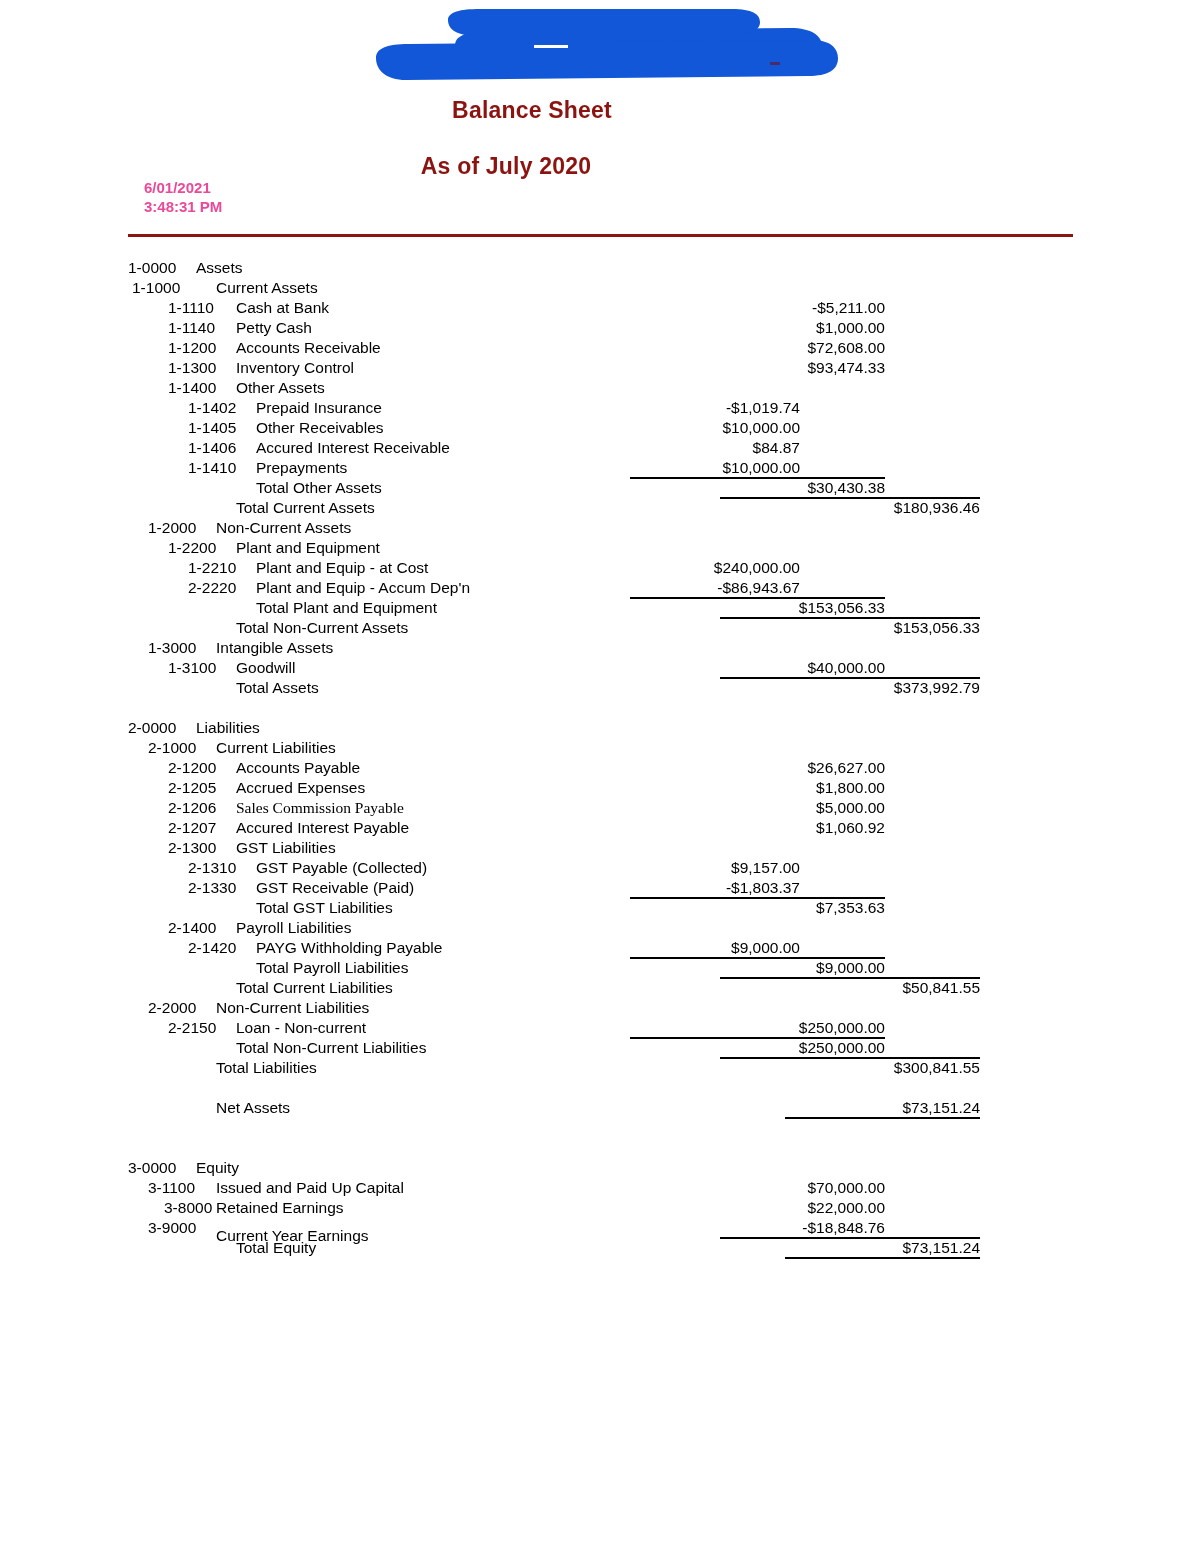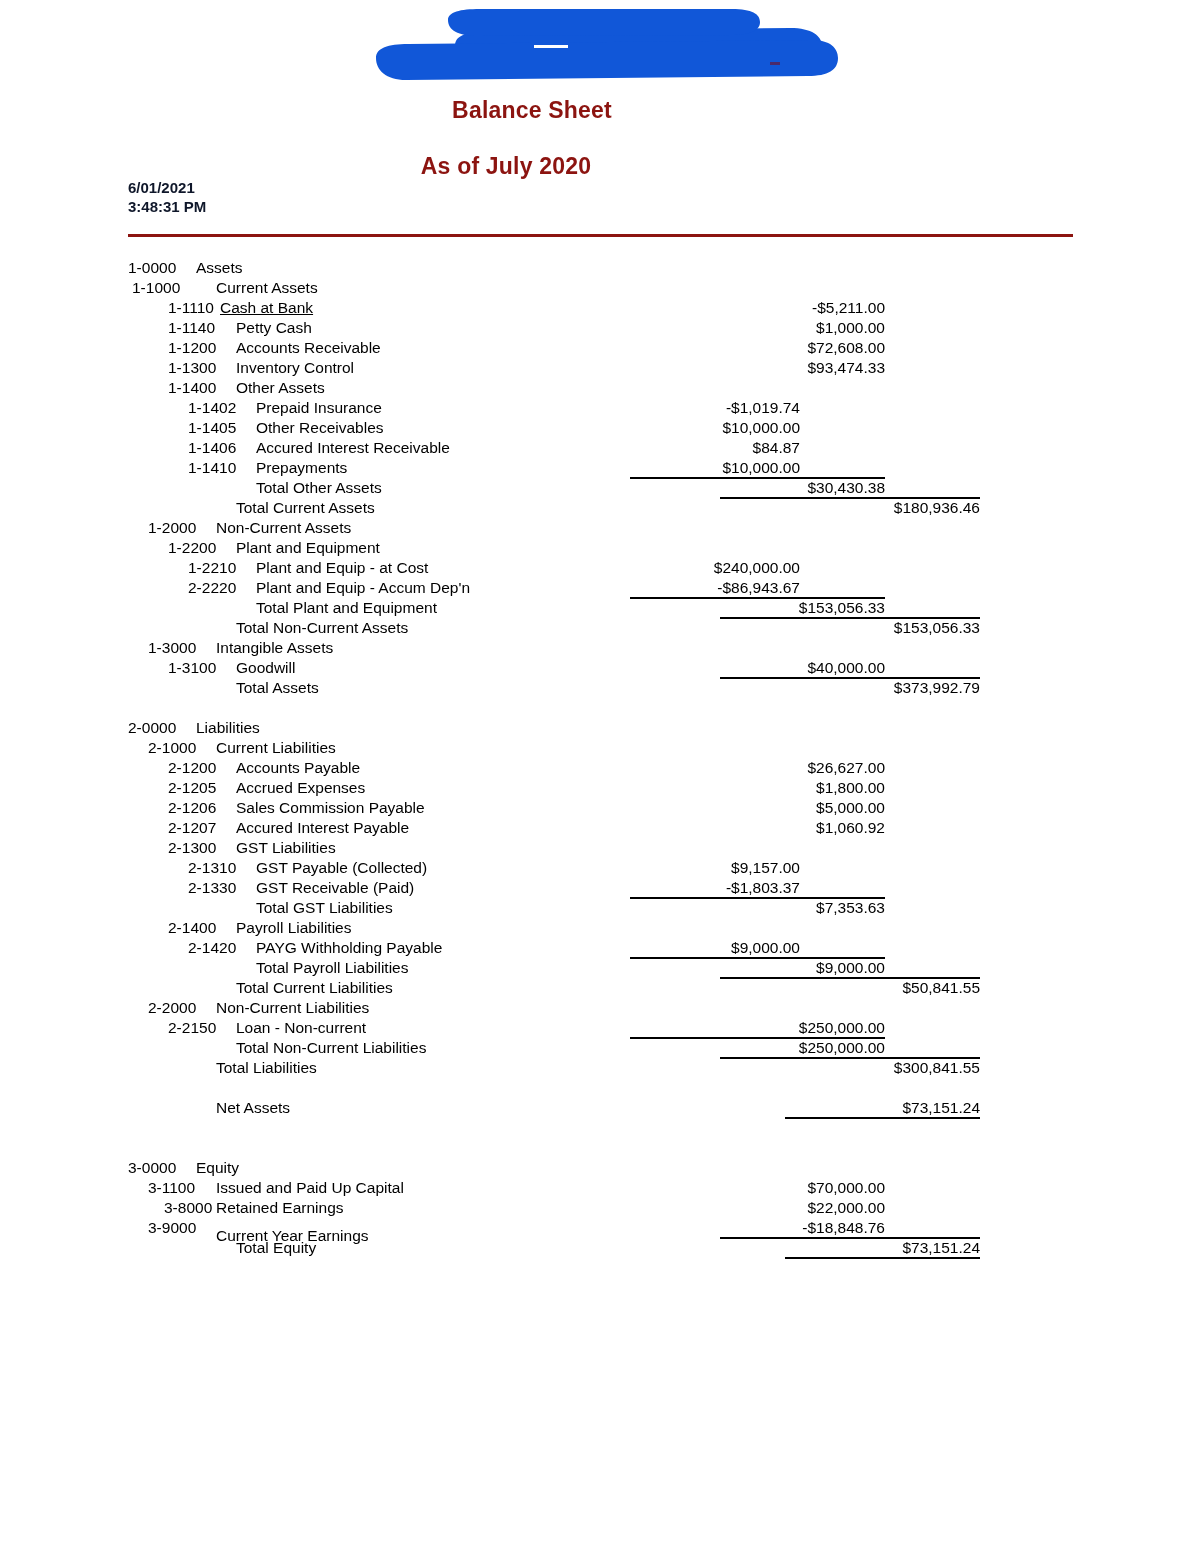--- a/index.html
+++ b/index.html
@@ -38,23 +38,23 @@
     color: #8c1410;
     font-size: 23px;
     font-weight: bold;
     letter-spacing: 0.2px;
   }
   #title-balance-sheet { position: absolute; top: 97px;  left: 0; width: 1064px; }
   #title-as-of        { position: absolute; top: 153px; left: 0; width: 1012px; }
 
   #print-stamp {
     position: absolute;
-    left: 128px;
+    left: 144px;
     top: 178px;
-    color: #0f172a;
+    color: #ec4899;
     font-size: 15px;
     font-weight: bold;
     line-height: 19px;
   }
 
   #header-rule {
     position: absolute;
     left: 128px;
     top: 234px;
     width: 945px;
@@ -143,21 +143,21 @@
     <div class="bs-row">
       <span class="acct-code" style="left: 128px;">1-0000</span>
       <span class="acct-label" style="left: 196px;">Assets</span>
     </div>
     <div class="bs-row">
       <span class="acct-code" style="left: 132px;">1-1000</span>
       <span class="acct-label" style="left: 216px;">Current Assets</span>
     </div>
     <div class="bs-row">
       <span class="acct-code" style="left: 168px;">1-1110</span>
-      <span class="acct-label" style="left: 220px; text-decoration: underline;">Cash at Bank</span>
+      <span class="acct-label" style="left: 236px;">Cash at Bank</span>
       <span class="amount col3">-$5,211.00</span>
     </div>
     <div class="bs-row">
       <span class="acct-code" style="left: 168px;">1-1140</span>
       <span class="acct-label" style="left: 236px;">Petty Cash</span>
       <span class="amount col3">$1,000.00</span>
     </div>
     <div class="bs-row">
       <span class="acct-code" style="left: 168px;">1-1200</span>
       <span class="acct-label" style="left: 236px;">Accounts Receivable</span>
@@ -258,21 +258,21 @@
       <span class="acct-label" style="left: 236px;">Accounts Payable</span>
       <span class="amount col3">$26,627.00</span>
     </div>
     <div class="bs-row">
       <span class="acct-code" style="left: 168px;">2-1205</span>
       <span class="acct-label" style="left: 236px;">Accrued Expenses</span>
       <span class="amount col3">$1,800.00</span>
     </div>
     <div class="bs-row">
       <span class="acct-code" style="left: 168px;">2-1206</span>
-      <span class="acct-label" style="left: 236px;">Sales Commission Payable</span>
+      <span class="acct-label" style="left: 236px; font-family: Liberation Serif, serif;">Sales Commission Payable</span>
       <span class="amount col3">$5,000.00</span>
     </div>
     <div class="bs-row">
       <span class="acct-code" style="left: 168px;">2-1207</span>
       <span class="acct-label" style="left: 236px;">Accured Interest Payable</span>
       <span class="amount col3">$1,060.92</span>
     </div>
     <div class="bs-row">
       <span class="acct-code" style="left: 168px;">2-1300</span>
       <span class="acct-label" style="left: 236px;">GST Liabilities</span>

